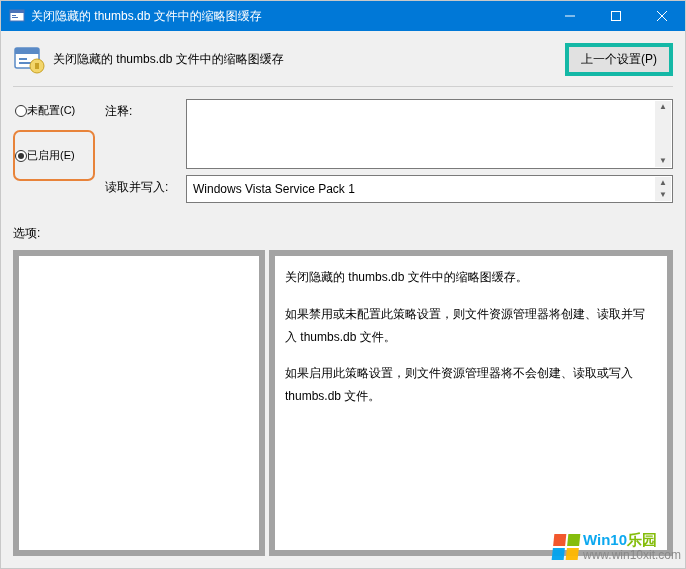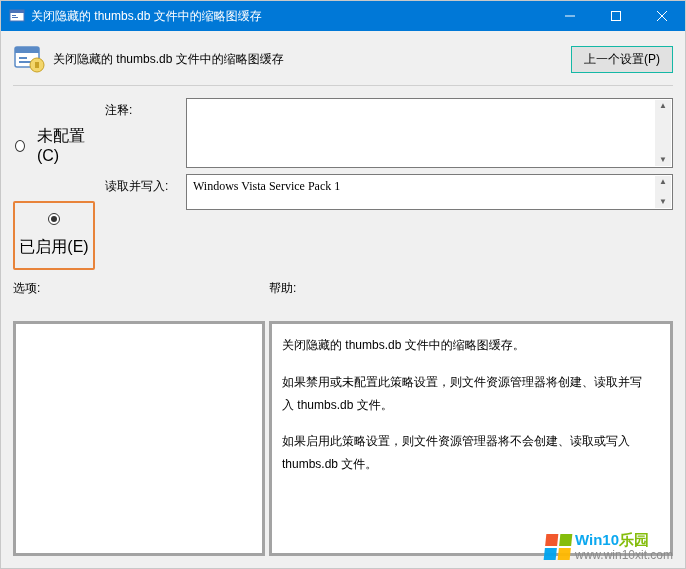--- a/index.html
+++ b/index.html
@@ -63,21 +63,21 @@
     margin-right: 8px;
     display: flex; align-items: center; justify-content: center;
   }
   .top-row .policy-title {
     font-size: 12px;
   }
   .top-row .nav-btns { display: flex; gap: 6px; }
   .btn {
     padding: 4px 12px;
     background: #e1e1e1;
-    border: 1px solid #14b8a6;
+    border: 4px solid #14b8a6;
     font-size: 12px;
     min-width: 100px;
     text-align: center;
     cursor: default;
   }
 
   .hr { border: none; border-top: 1px solid #d0d0d0; margin: 2px 0 4px; }
 
   .mid-row {
     display: flex;
@@ -86,30 +86,28 @@
   .radio-col {
     width: 82px;
     display: flex;
     flex-direction: column;
     gap: 10px;
     padding-top: 2px;
   }
   .radio-item {
     display: flex;
     align-items: center;
-    gap: 12px;
-    font-size: 16px;
+    gap: 0;
+    font-size: 11px;
     padding: 2px 2px;
-    margin-top: 24px;
   }
   .radio-item.highlight {
     border: 2px solid #e8833a;
-    border-radius: 2px;
-    padding: 10px 0;
-    flex-direction: column;
+    border-radius: 7px;
+    padding: 16px 0;
   }
   .radio-circle {
     width: 12px; height: 12px; border: 1px solid #333; border-radius: 50%;
     display: inline-flex; align-items: center; justify-content: center;
     background: #fff;
   }
   .radio-dot {
     width: 6px; height: 6px; background: #333; border-radius: 50%;
   }
 
@@ -130,63 +128,62 @@
   }
   .textbox {
     flex: 1;
     background: #fff;
     border: 1px solid #7a7a7a;
     height: 70px;
     position: relative;
     padding: 4px 18px 4px 6px;
     font-size: 12px;
   }
-  .textbox.singleline { height: 36px; display: flex; align-items: flex-start; font-family: Liberation Serif, serif; }
+  .textbox.singleline { height: 28px; display: flex; align-items: center; }
   .scroll-affordance {
     position: absolute; right: 1px; top: 1px; bottom: 1px; width: 16px;
     background: #f0f0f0;
     display: flex; flex-direction: column; justify-content: space-between; align-items: center;
   }
   .scroll-affordance .arr { font-size: 8px; color: #606060; line-height: 12px; }
 
   .section-labels {
     display: flex;
-    margin-top: 2px;
+    margin-top: 14px;
     align-items: center;
   }
   .section-labels .opt-lbl { width: 256px; }
   .section-labels .help-lbl { flex: 1; }
 
   .bottom-row {
     display: flex;
     flex: 1;
     gap: 4px;
     min-height: 0;
   }
   .panel {
     background: #fff;
-    border: 3px solid #a3a3a3;
+    border: 6px solid #a3a3a3;
     padding: 8px 10px;
     overflow: hidden;
     position: relative;
-    margin-top: 16px;
   }
   .panel.options { width: 252px; }
   .panel.help {
     flex: 1;
     font-size: 12px;
     line-height: 1.9;
     padding: 10px 20px 10px 10px;
   }
   .panel.help p { margin: 0 0 14px 0; }
 
   
   .watermark {
     position: absolute;
-    right: 12px;
+    right: 4px;
     bottom: 6px;
     display: flex;
     align-items: center;
     gap: 4px;
     opacity: 0.95;
   }
   .winlogo {
     display: grid;
     grid-template-columns: 12px 12px;
     grid-template-rows: 12px 12px;
@@ -292,21 +289,20 @@
             <span class="arr">▲</span>
               <span class="arr">▼</span>
           </div>
         </div>
       </div>
     </div>
   </div>
 
   <div class="section-labels">
     <span class="opt-lbl">选项:</span>
-    <span class="help-lbl">帮助:</span>
   </div>
 
   <div class="bottom-row">
     <div class="panel options"></div>
     <div class="panel help">
       <p>关闭隐藏的 thumbs.db 文件中的缩略图缓存。</p>
       <p>如果禁用或未配置此策略设置，则文件资源管理器将创建、读取并写入 thumbs.db 文件。</p>
       <p>如果启用此策略设置，则文件资源管理器将不会创建、读取或写入 thumbs.db 文件。</p>
     </div>
   </div>

